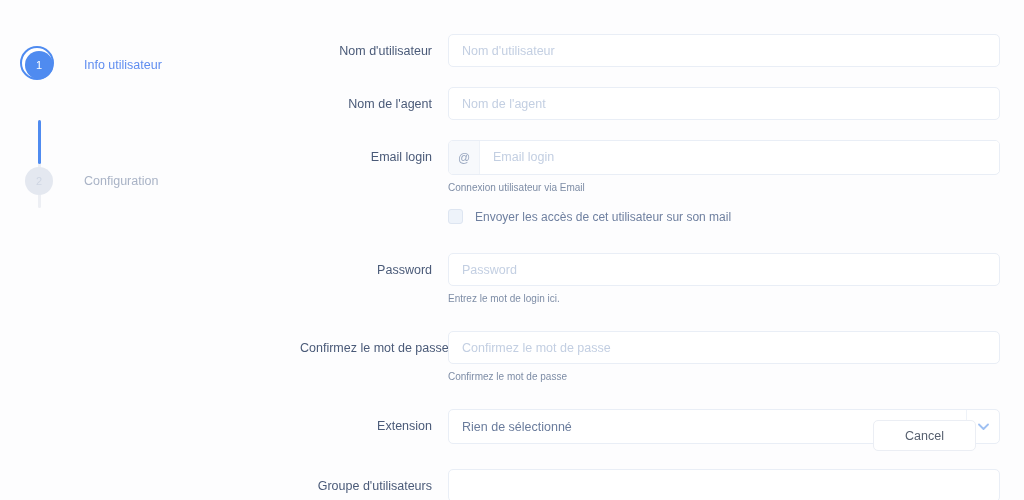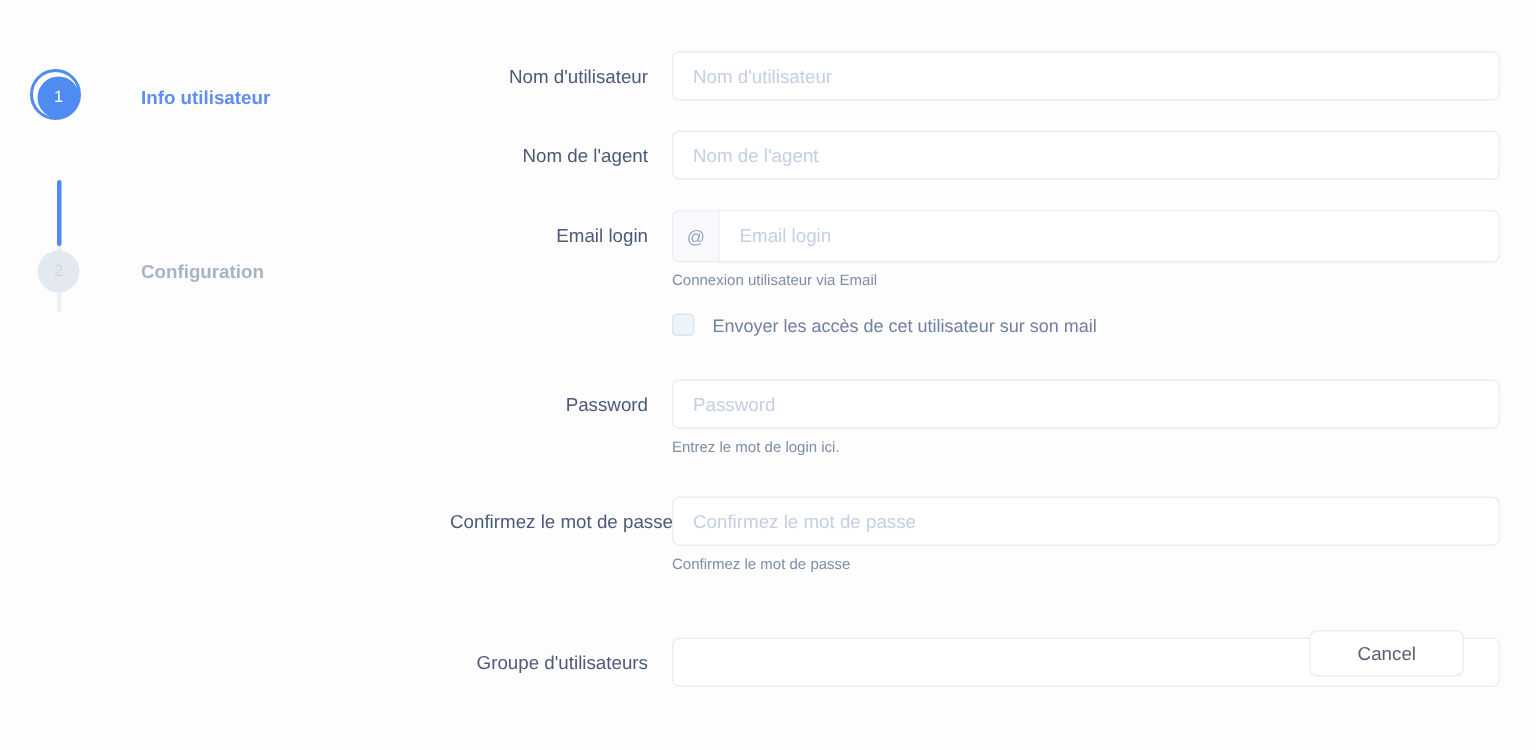--- a/index.html
+++ b/index.html
@@ -71,25 +71,24 @@
   }
   .step.inactive .step-ring {
     border-color: transparent;
     background: transparent;
   }
   .step.inactive .step-circle {
     background: #e4e8f0;
     color: #cfd6e3;
   }
   .step-label {
-    margin-left: 36px;
+    margin-left: 26px;
     font-size: 12.5px;
     color: #5f8df0;
     white-space: nowrap;
-    font-weight: bold;
   }
   .step.inactive .step-label {
     color: #a9b3c6;
   }
   .connector {
     position: absolute;
     left: 18px;
     top: 80px;
     width: 3px;
     height: 88px;
@@ -348,20 +347,33 @@
     <div class="row">
       <div class="row-label">Confirmez le mot de passe</div>
       <div class="row-field">
         <input class="input" type="text" placeholder="Confirmez le mot de passe" style="">
         <div class="help">Confirmez le mot de passe</div>
       </div>
     </div>
 
     <div class="gap-md"></div>
 
+    <div class="row">
+      <div class="row-label">Extension</div>
+      <div class="row-field">
+        <div class="select-wrap">
+          <div class="select-value">Rien de sélectionné</div>
+          <div class="select-arrow">
+            <svg width="11" height="8" viewBox="0 0 11 8" fill="none" aria-hidden="true">
+              <path d="M1 1.5 L5.5 6 L10 1.5" stroke="#9fc0f2" stroke-width="1.8" stroke-linecap="round" stroke-linejoin="round"></path>
+            </svg>
+          </div>
+        </div>
+      </div>
+    </div>
 
     <div class="gap-md"></div>
 
     <div class="row">
       <div class="row-label">Groupe d'utilisateurs</div>
       <div class="row-field">
         <input class="input" type="text" placeholder="" style="">
       </div>
     </div>
 

